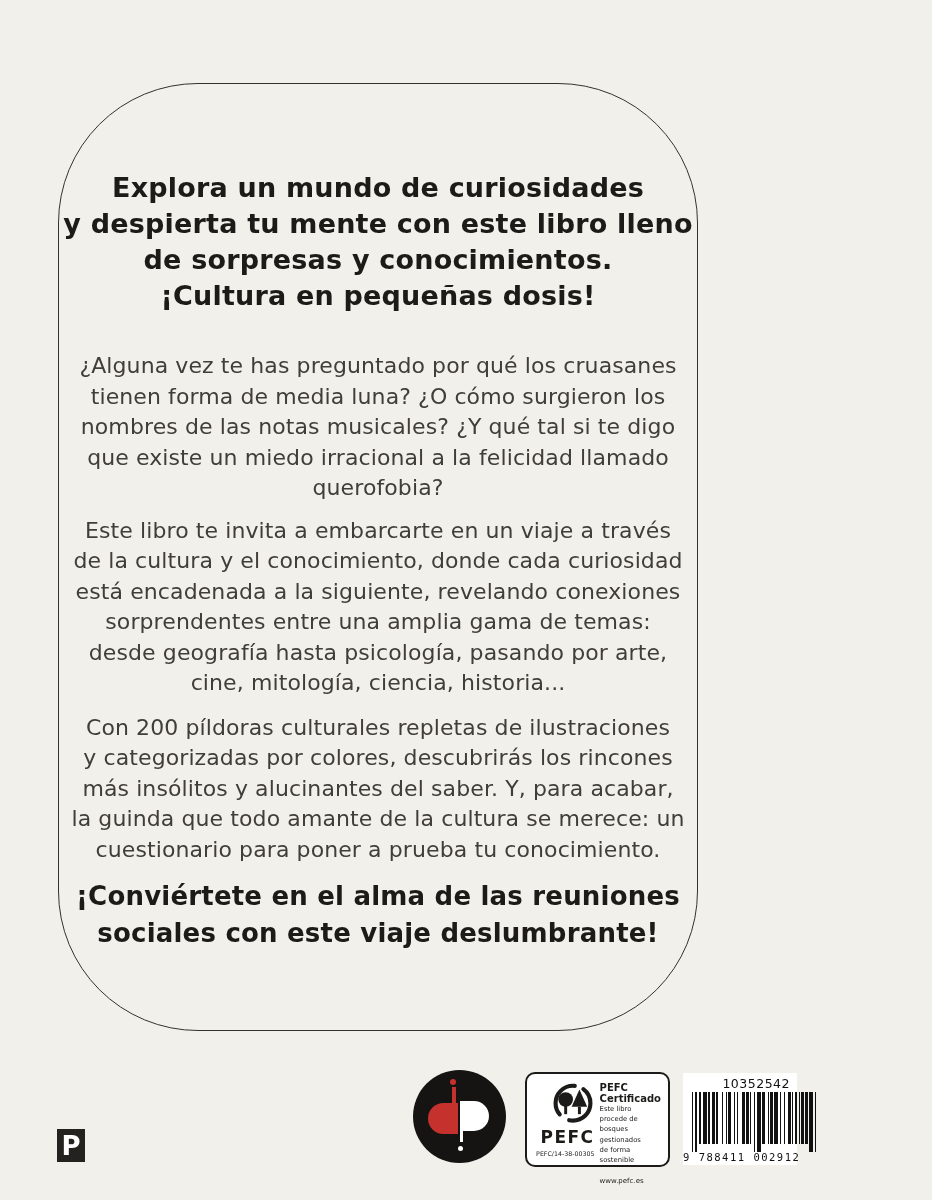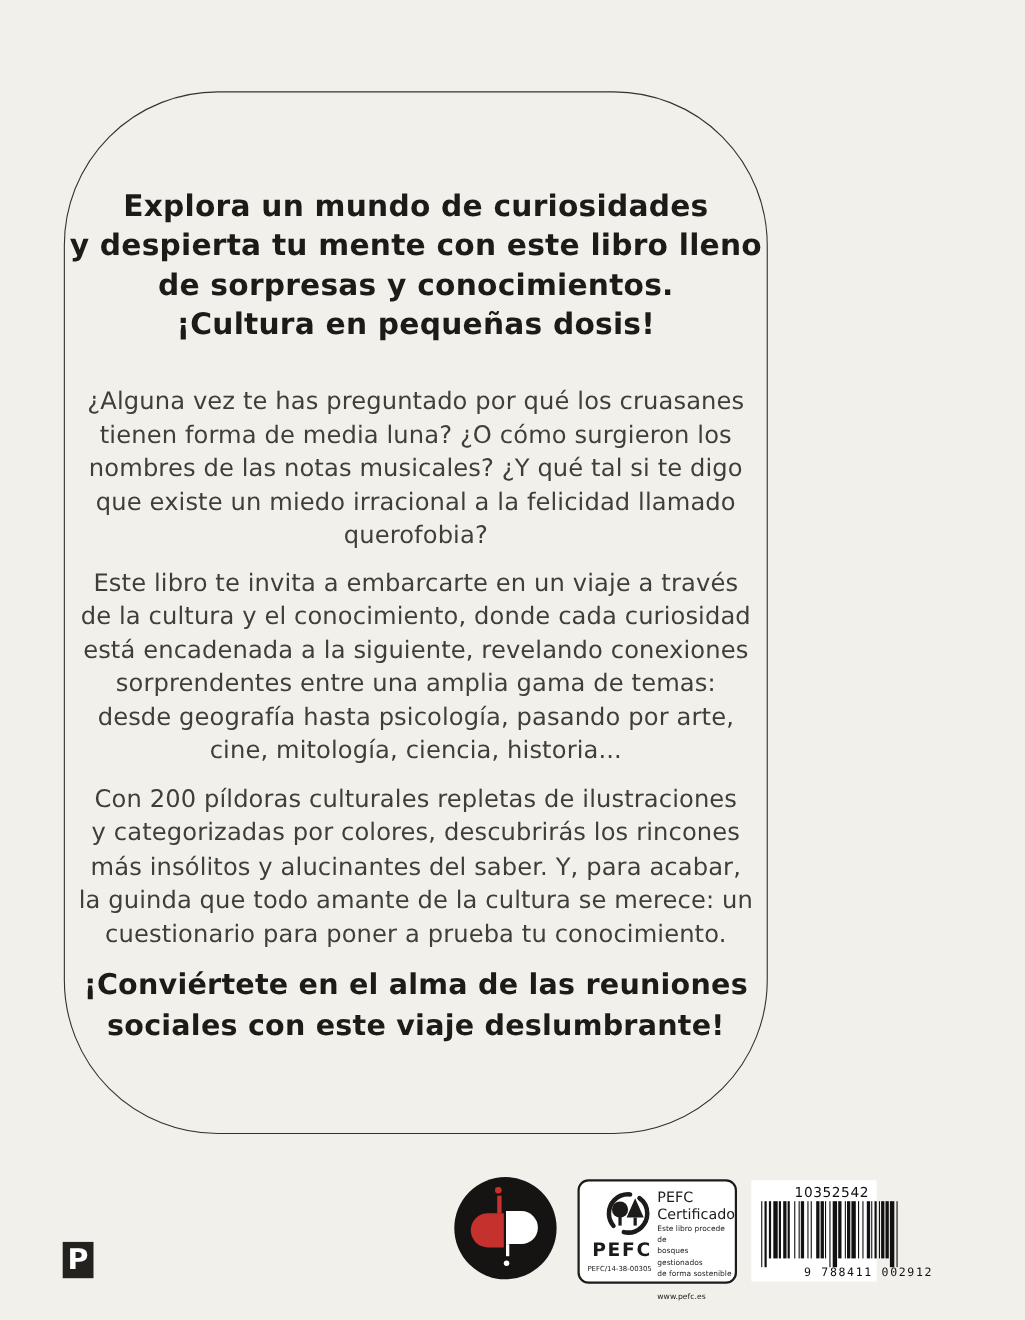--- a/index.html
+++ b/index.html
@@ -92,41 +92,41 @@
   }
   .pefc-left svg { width:44px; height:44px; margin-top:3px; }
   .pefc-brand {
     font-weight:bold; font-size:17px; letter-spacing:1.5px; line-height:1;
     margin-top:2px;
   }
   .pefc-code { font-size:6.3px; margin-top:4px; white-space:nowrap; }
   .pefc-right {
     flex:1; text-align:left; padding-left:5px; padding-top:2px;
   }
-  .pefc-title { font-weight:normal; font-size:13px; }
+  .pefc-title { font-weight:bold; font-size:10px; }
   .pefc-desc { font-size:6.8px; line-height:1.5; white-space:pre-line; }
   .pefc-url { font-size:7px; margin-top:12px; }
 
   .barcode {
     position:absolute; left:683px; top:1073px;
     width:114px; height:92px; background:#ffffff; color:#111111;
   }
   .bc-number {
     position:absolute; top:3px; right:7px;
     font-size:12.5px; letter-spacing:0.5px;
   }
   .bc-bars {
     position:absolute; left:9px; top:19px; width:126px; height:62px;
   }
   .bar { position:absolute; top:0; height:52px; background:#111111; }
   .bar.tall { height:60px; }
   .bc-digits {
     position:absolute; bottom:2px; left:0; right:0; text-align:left;
     font-family:"DejaVu Sans Mono","Liberation Mono",monospace;
-    font-size:10.5px; letter-spacing:1.5px; white-space:nowrap;margin-left:48px;
+    font-size:10.5px; letter-spacing:1.5px; white-space:nowrap;
   }
 </style>
 </head>
 <body>
 
 <div>
 
   <div class="frame">
     <h1 class="headline">Explora un mundo de curiosidades
 y despierta tu mente con este libro lleno

